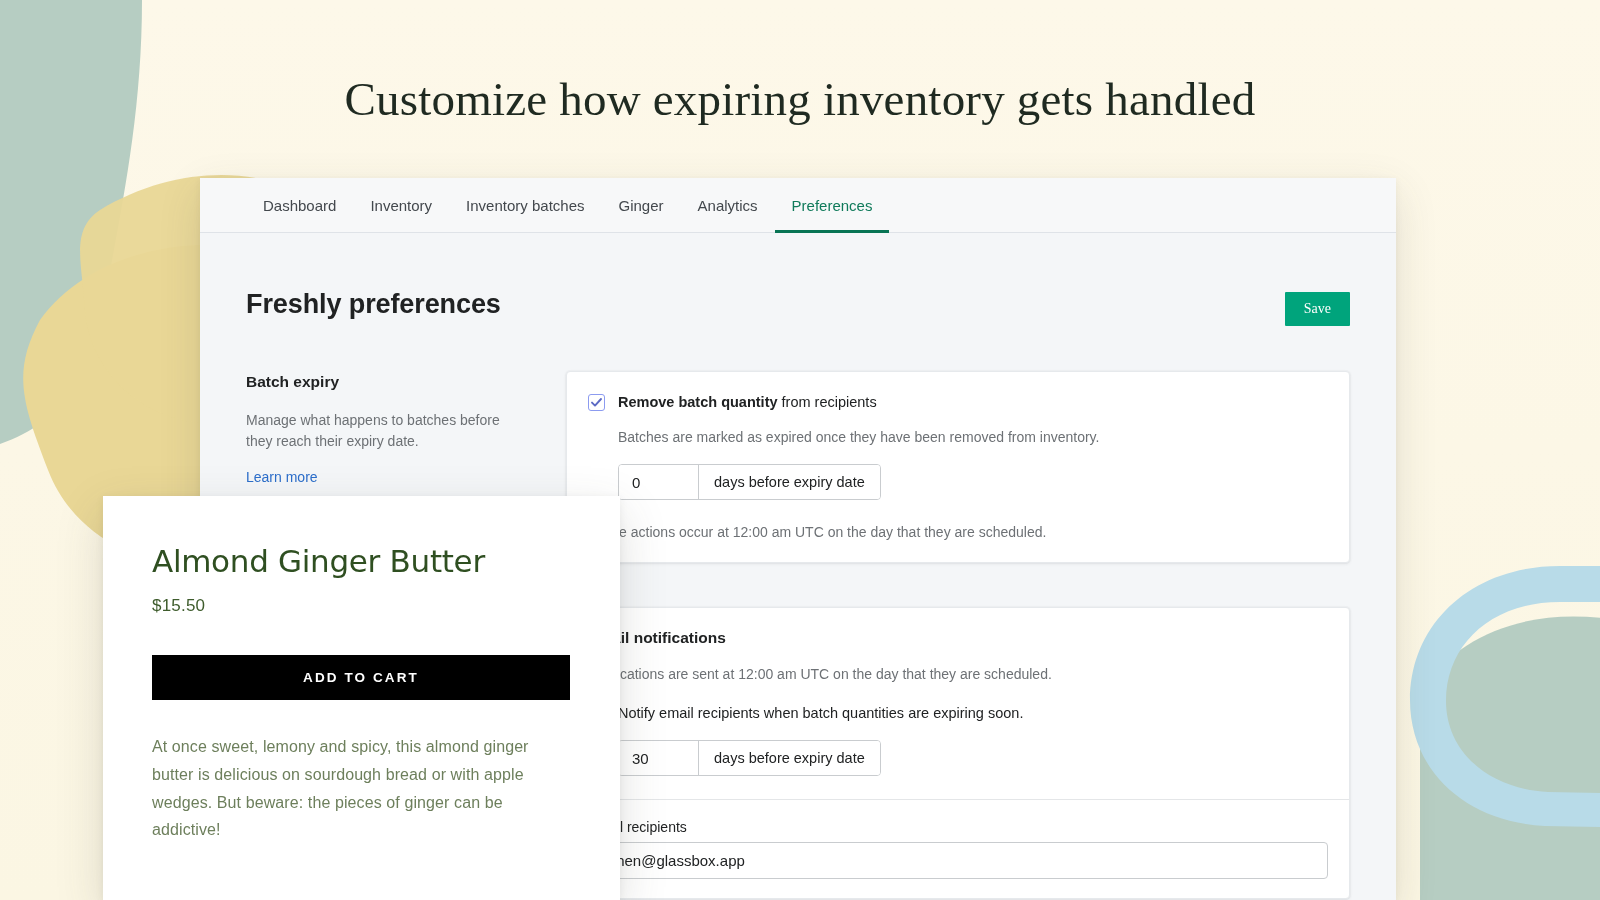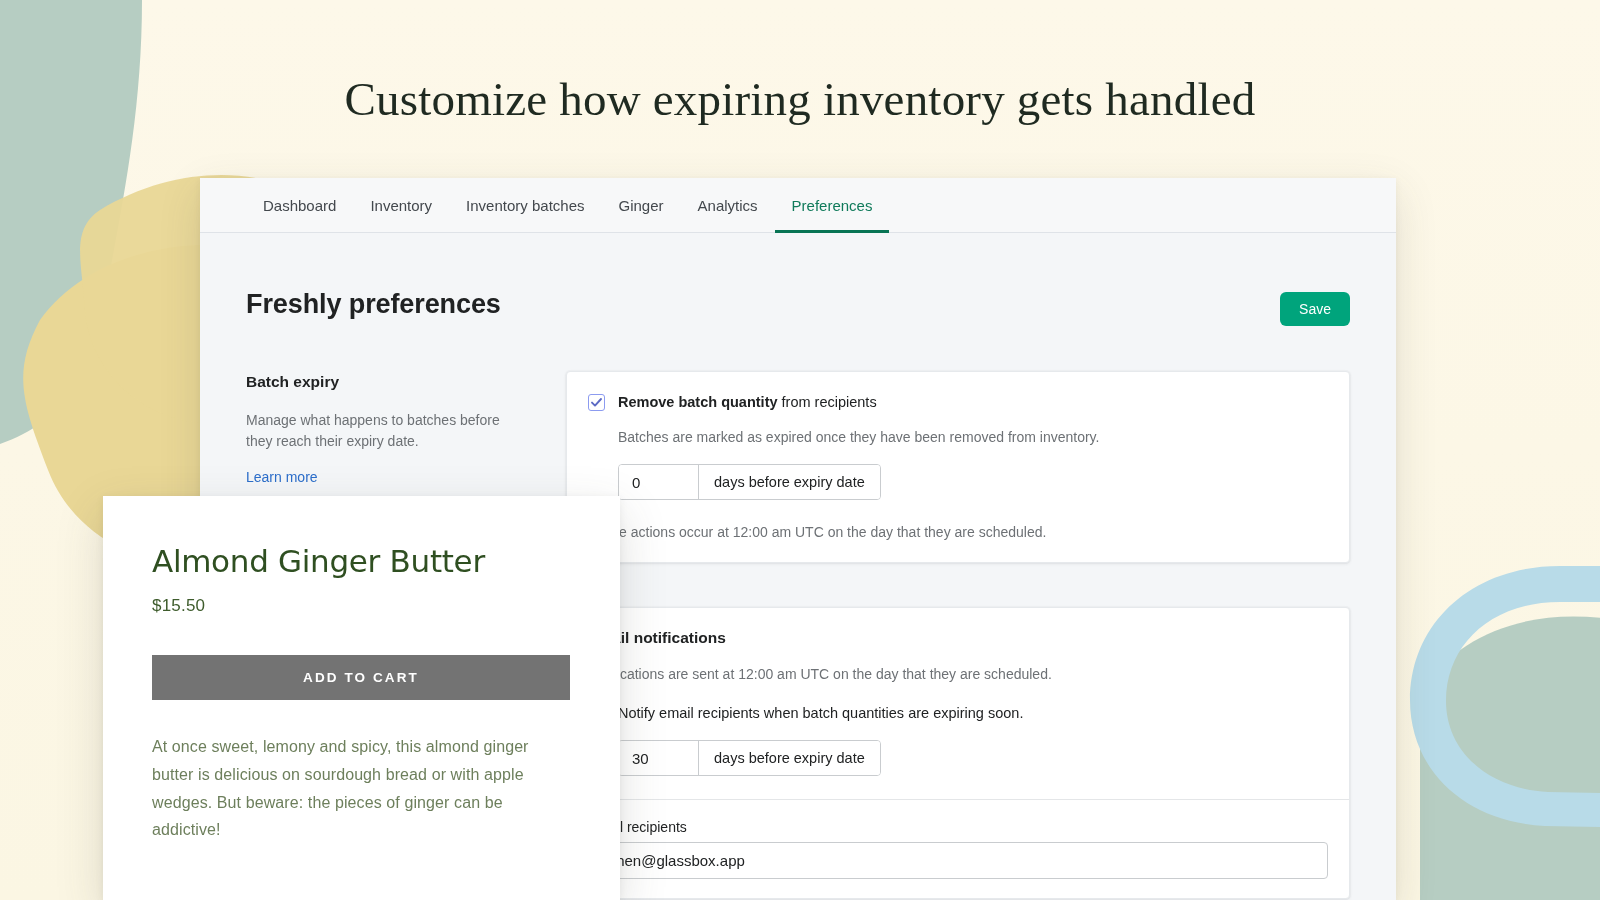--- a/index.html
+++ b/index.html
@@ -89,24 +89,24 @@
     font-size: 27px;
     font-weight: bold;
     color: #202223;
     letter-spacing: -0.1px;
   }
   #save-button {
     background: #00a47c;
     color: #ffffff;
     border: none;
     font-size: 14px;
-    font-family: Liberation Sans, sans-serif;
+    font-family: Liberation Serif, serif;
     padding: 9px 19px;
     cursor: pointer;
-    border-radius: 6px;
+    border-radius: 1px;
     margin-top: 3px;
   }
 
   
   .section-row { display: flex; gap: 38px; margin-bottom: 44px; }
   .section-aside { width: 282px; flex: 0 0 282px; padding-top: 2px; }
   .section-aside h3 {
     font-size: 15.5px;
     font-weight: bold;
     color: #202223;
@@ -248,21 +248,21 @@
     border: 2.5px solid #13a97a;
     padding: 5px 11px 6px 11px;
     font-size: 15px;
     color: #5a6b4e;
     letter-spacing: 0.2px;
   }
   #add-to-cart {
     display: block;
     width: 418px;
     margin-top: 39px;
-    background: #737373;
+    background: #000000;
     color: #ffffff;
     border: none;
     font-family: "Liberation Sans", sans-serif;
     font-size: 13.5px;
     font-weight: bold;
     letter-spacing: 2.1px;
     padding: 15px 0;
     cursor: pointer;
   }
   #product-desc {

